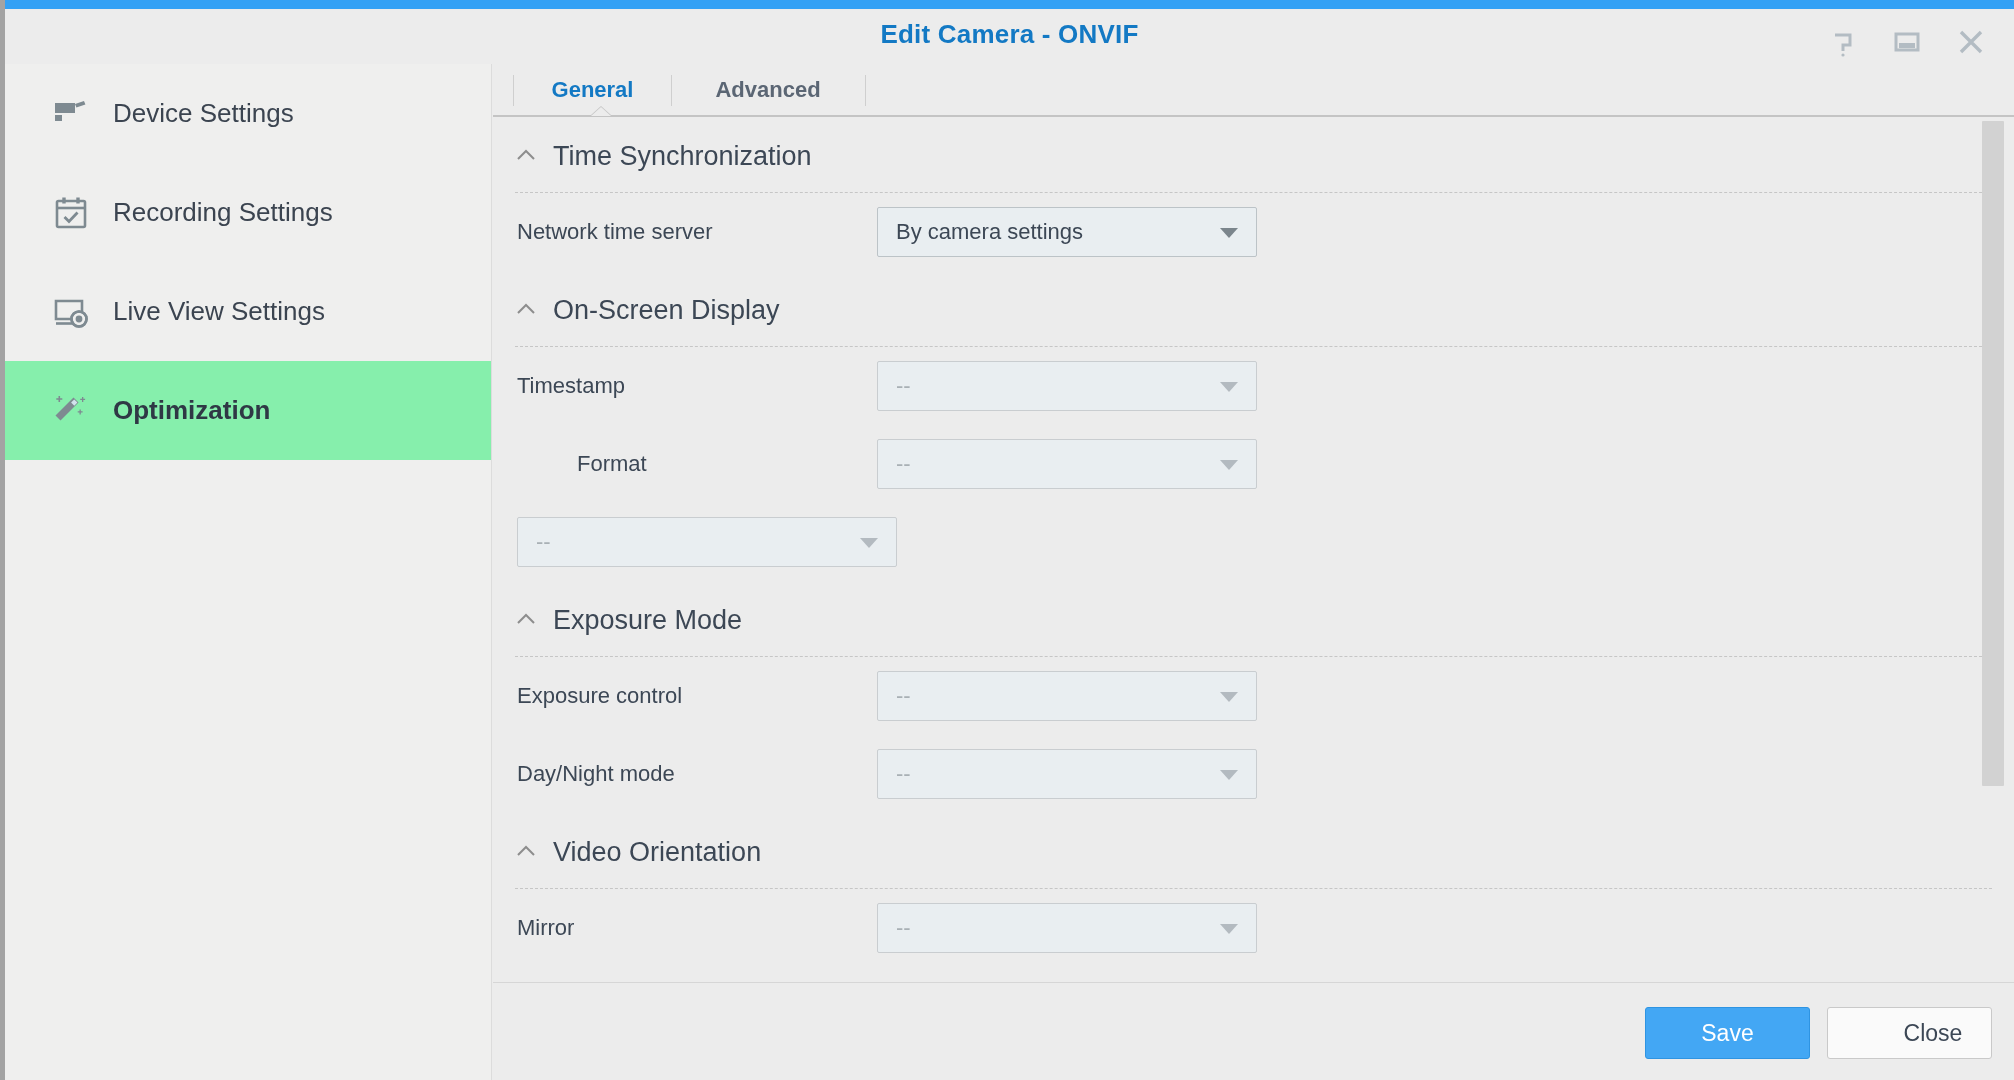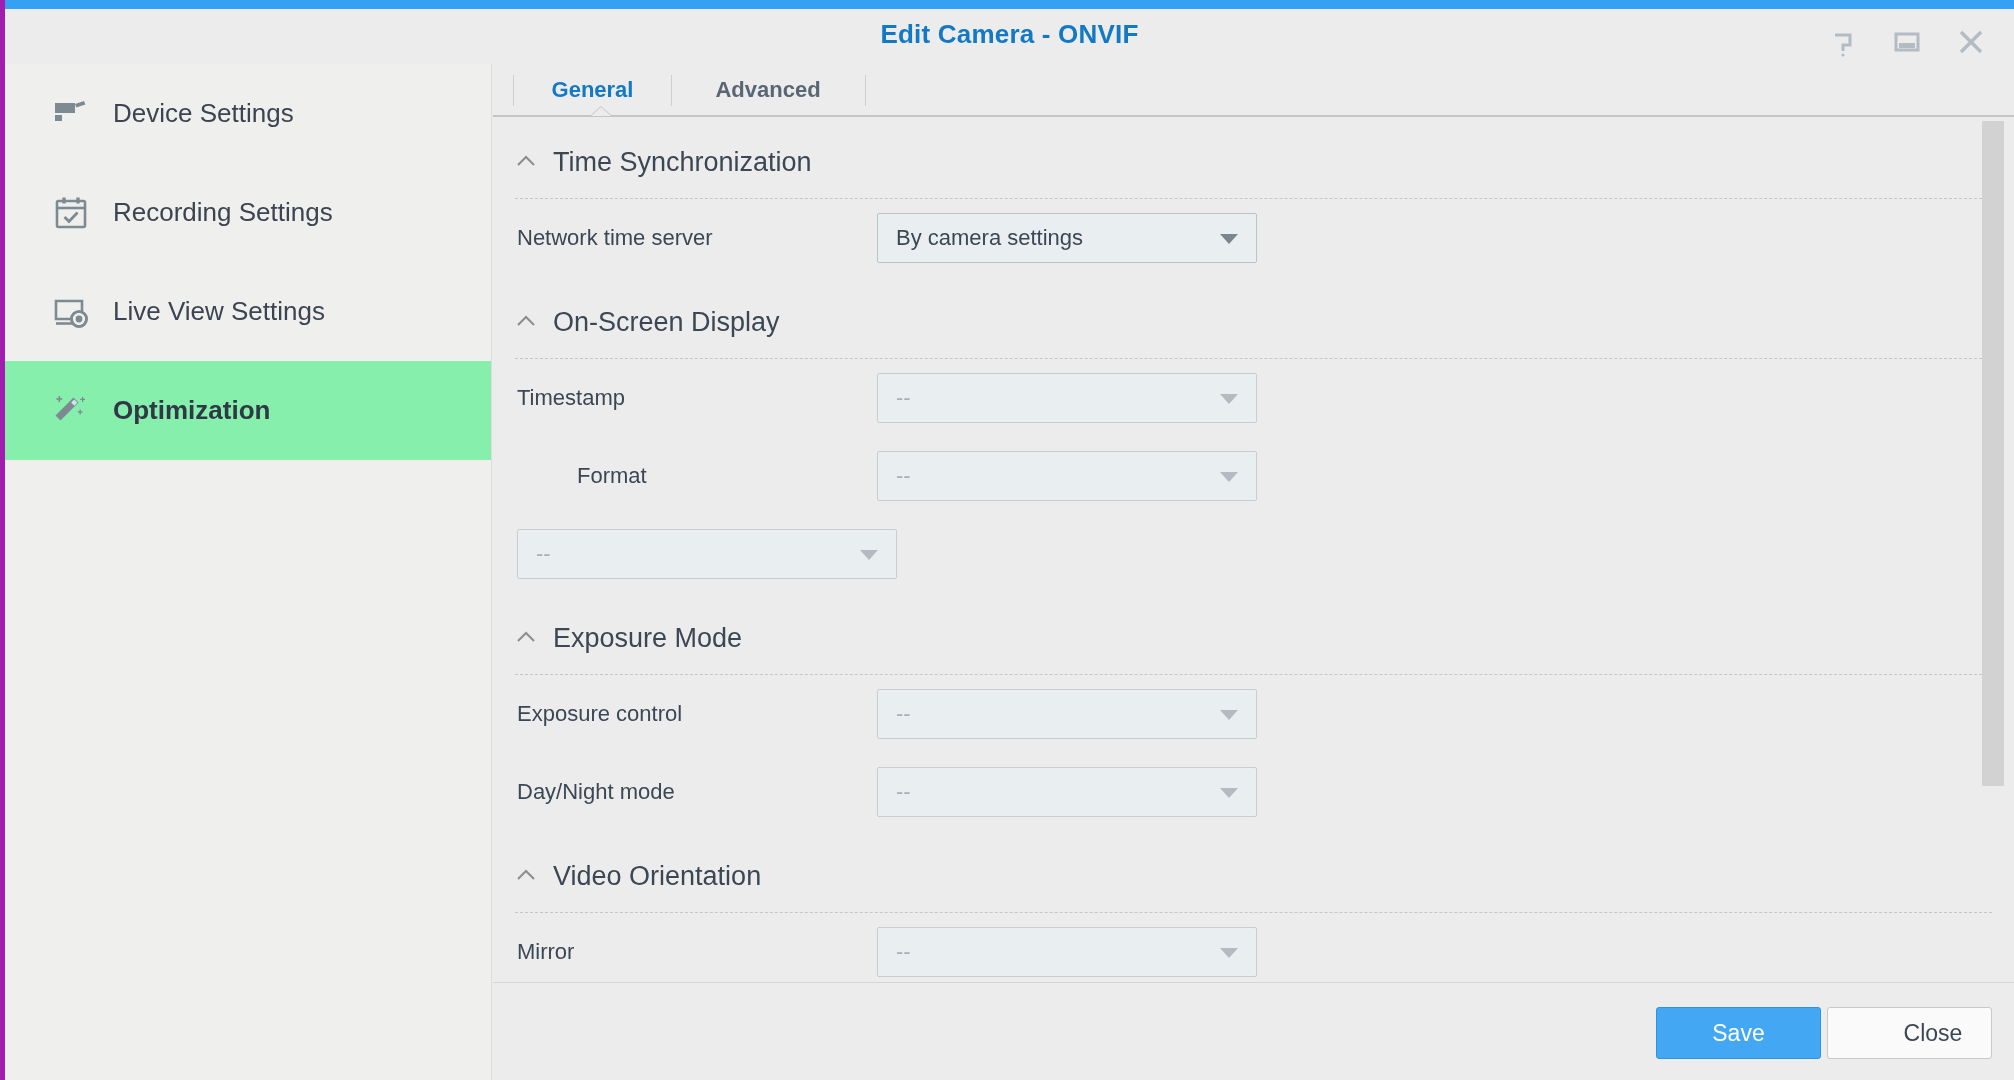--- a/index.html
+++ b/index.html
@@ -15,21 +15,21 @@
     -webkit-font-smoothing: antialiased;
   }
 
   
   #window {
     position: absolute;
     left: 0; top: 0;
     width: 2014px;
     height: 1080px;
     background: #ececec;
-    border-left: 5px solid #a21caf;
+    border-left: 5px solid #a3a3a3;
     box-sizing: border-box;
     overflow: hidden;
   }
   #topbar {
     position: absolute;
     left: 0; top: 0;
     width: 100%;
     height: 9px;
     background: #34a1f5;
   }
@@ -162,21 +162,21 @@
     right: 0;
     bottom: 97px;
     overflow: hidden;
   }
   #content {
     position: absolute;
     left: 0; top: 0;
     right: 0;
   }
 
-  .section { margin-top: 14px; }
+  .section { margin-top: 8px; }
   .section-head {
     display: flex;
     align-items: center;
     padding-left: 22px;
     height: 62px;
     cursor: pointer;
   }
   .chev {
     width: 22px; height: 22px;
     margin-right: 16px;
@@ -271,21 +271,21 @@
     top: 24px;
     height: 52px;
     line-height: 50px;
     text-align: center;
     font-size: 23px;
     border-radius: 3px;
     box-sizing: border-box;
     cursor: pointer;
   }
   #btn-save {
-    right: 193px;
+    right: 204px;
     width: 165px;
     background: #43a7f4;
     border: 1px solid #2e94e2;
     color: #ffffff;
     margin-left: 20px;
   }
   #btn-close-footer {
     right: 22px;
     width: 165px;
     background: #fafafa;

